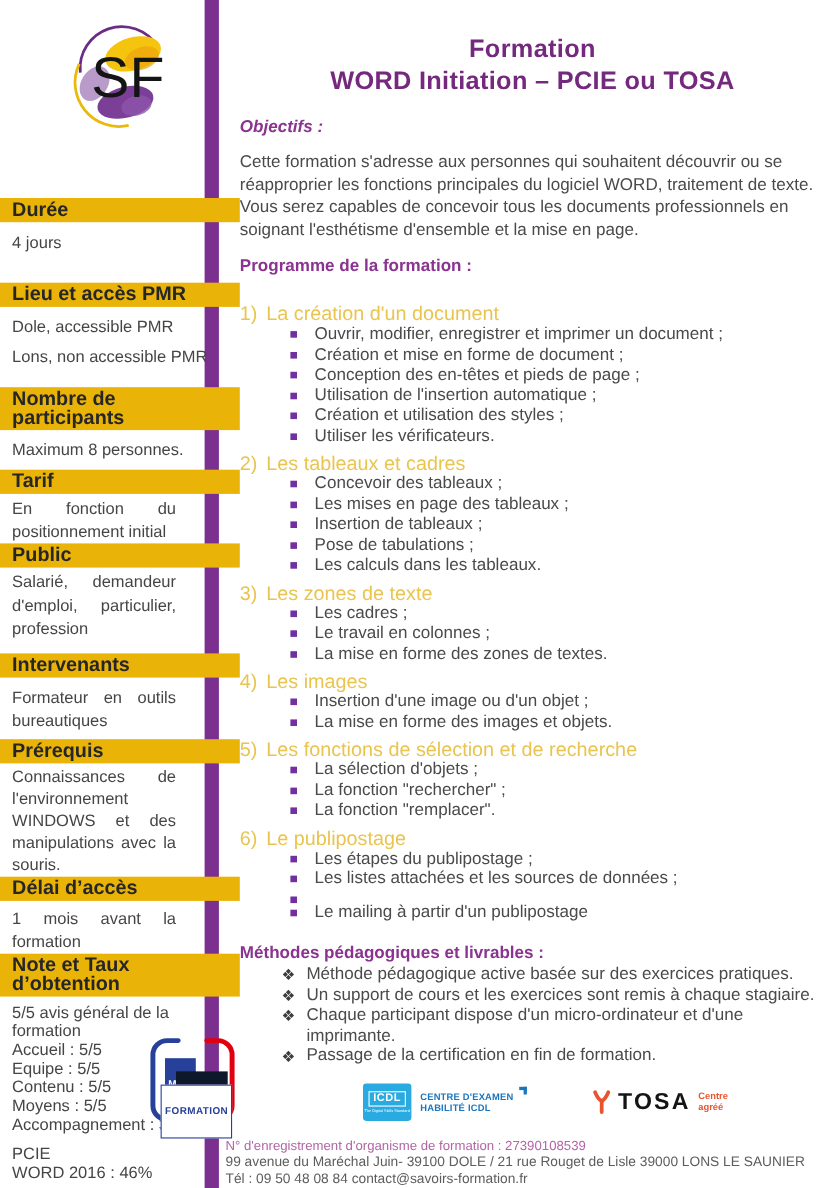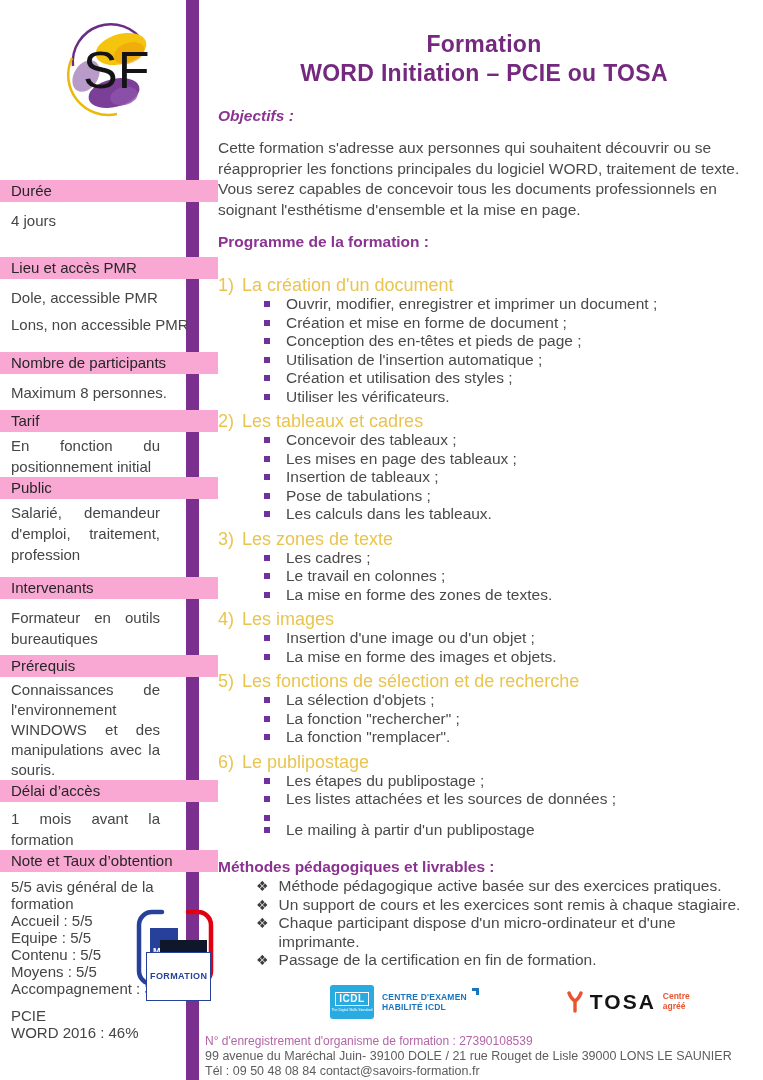--- a/index.html
+++ b/index.html
@@ -8,21 +8,21 @@
     font-family:"Liberation Sans", sans-serif;
     background:#ffffff; color:#4a4a4a;
     position:relative; overflow:hidden;
   }
   .vbar { position:absolute; left:186px; top:0; width:13px; height:1080px; background:#7b2f8e; }
 
   
   .sidebar { position:absolute; left:0; top:0; width:218px; }
   .logo-wrap { margin:20px auto 0; width:100px; height:100px; }
   .band {
-    background:#f9a8d4; color:#262626; font-weight:normal; font-size:15px;
+    background:#eab308; color:#262626; font-weight:bold; font-size:18px;
     padding:2px 6px 3px 11px; line-height:17px;
   }
   .sline { font-size:15px; color:#454545; padding:0 8px 0 11px; line-height:21px; }
   .sjust { text-align:justify; width:168px; }
   .mt60{margin-top:60px}.mt26{margin-top:26px}.mt17{margin-top:17px}
   .mt12{margin-top:12px}.mt8{margin-top:8px}
   .mt7{margin-top:7px}.mt6{margin-top:6px}.mt3{margin-top:3px}.mt0{margin-top:0}
   .mb6{margin-bottom:6px}
   .prereq { line-height:20px; }
 
@@ -53,21 +53,21 @@
   .sec-head { color:#e9c44f; font-size:18px; line-height:19px; }
   .sec-head .num { margin-right:8px; }
   .bul { display:flex; margin-left:46px; font-size:15.5px; line-height:18.5px; color:#4a4a4a; }
   .sq { flex:none; width:6px; height:6px; background:#7030a0; margin:6px 16px 0 0; }
 
   .methodes { margin-top:18px; }
   .mbul { display:flex; margin-left:38px; font-size:15.5px; line-height:18.5px; color:#4a4a4a; }
   .dia { flex:none; color:#3d3d3d; margin-right:10px; font-size:14px; line-height:18.5px; }
 
   
-  .logos { display:flex; align-items:center; margin-top:12px; margin-left:112px; gap:100px; height:40px; }
+  .logos { display:flex; align-items:center; margin-top:12px; margin-left:112px; gap:72px; height:40px; }
   .icdl { display:flex; align-items:center; gap:8px; }
   .icdl-box { width:44px; height:34px; background:#29abe2; border-radius:3px;
               display:flex; flex-direction:column; align-items:center; justify-content:center; }
   .icdl-inner { border:1.5px solid #fff; color:#fff; font-weight:bold; font-size:10px;
                 padding:0 3px; line-height:12px; letter-spacing:.5px; }
   .icdl-tag { color:#fff; font-size:3.5px; margin-top:2px; white-space:nowrap; }
   .icdl-text { position:relative; color:#1b75bc; font-weight:bold; font-size:8.5px; line-height:10px; letter-spacing:.2px; }
   .icdl-corner { position:absolute; right:-12px; top:-4px; width:7px; height:7px;
                  border-top:3px solid #1b75bc; border-right:3px solid #1b75bc; }
   .tosa { display:flex; align-items:center; gap:7px; }
@@ -105,21 +105,21 @@
   <div class="sline mt8 mb6">Dole, accessible PMR</div>
   <div class="sline mb6">Lons, non accessible PMR</div>
 
   <div class="band mt17">Nombre de participants</div>
   <div class="sline mt8">Maximum 8 personnes.</div>
 
   <div class="band mt7">Tarif</div>
   <div class="sline sjust mt3">En fonction du positionnement initial</div>
 
   <div class="band mt0">Public</div>
-  <div class="sline sjust mt3">Salarié, demandeur d'emploi, traitement, profession</div>
+  <div class="sline sjust mt3">Salarié, demandeur d'emploi, particulier, profession</div>
 
   <div class="band mt12">Intervenants</div>
   <div class="sline sjust mt8">Formateur en outils bureautiques</div>
 
   <div class="band mt6">Prérequis</div>
   <div class="sline sjust prereq mt3">Connaissances de l'environnement WINDOWS et des manipulations avec la souris.</div>
 
   <div class="band mt0">Délai d’accès</div>
   <div class="sline sjust mt6">1 mois avant la formation</div>
 

